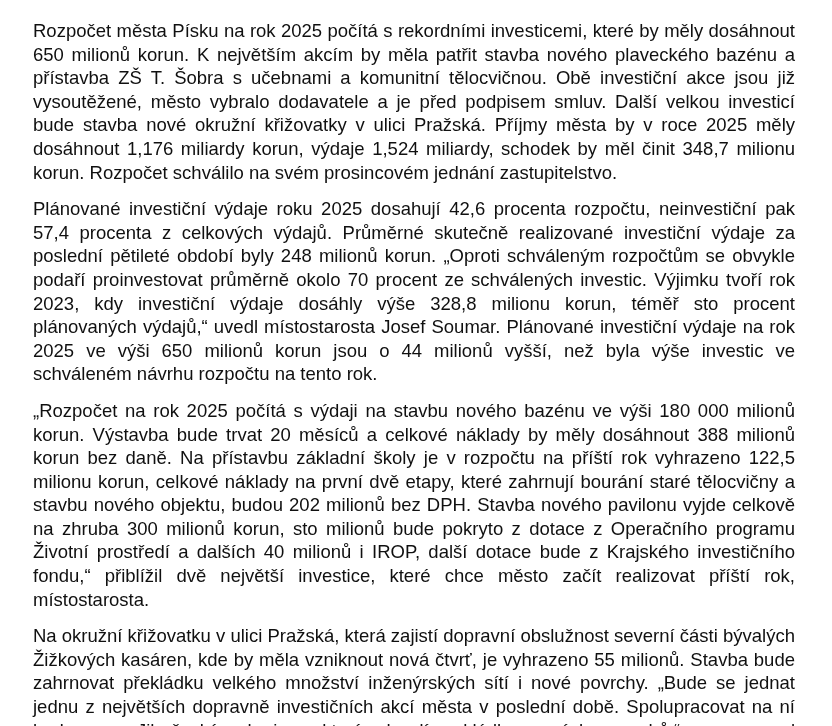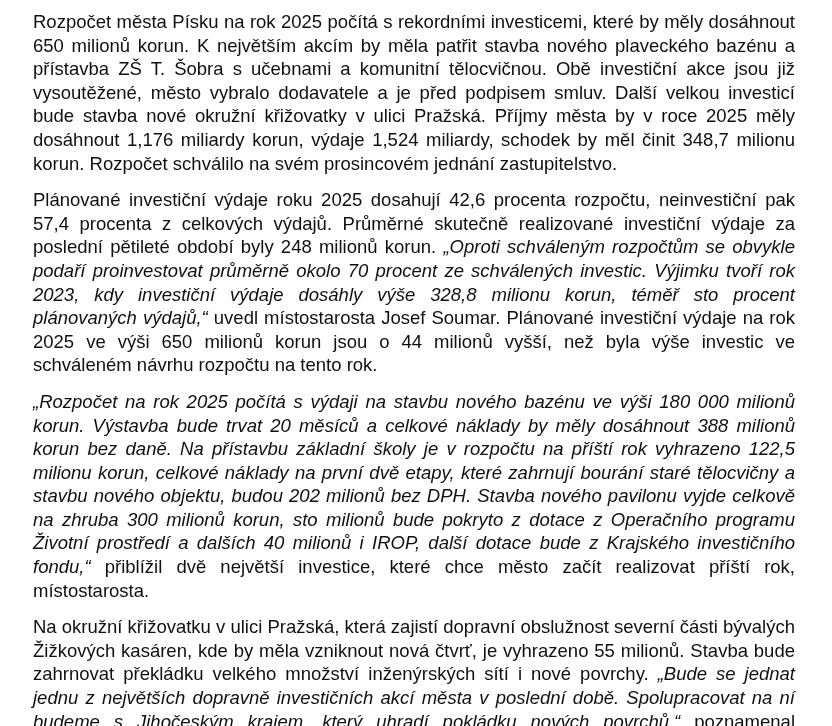--- a/index.html
+++ b/index.html
@@ -4,40 +4,40 @@
 <style>
   html, body {
     margin: 0;
     padding: 0;
     background: #ffffff;
   }
   .page {
     width: 832px;
     height: 726px;
     box-sizing: border-box;
-    padding: 10px 37px 0 33px;
+    padding: 19px 37px 0 33px;
     background: #ffffff;
     overflow: hidden;
     font-family: "Liberation Sans", sans-serif;
     font-size: 18.5px;
     line-height: 23.6px;
     color: #101010;
     text-align: justify;
     hyphens: none;
     word-break: normal;
   }
   .page p {
     margin: 0 0 13px 0;
     padding: 0;
   }
   .page p.justify-last {
     text-align-last: justify;
   }
   .run { font-style: normal; }
-  .run.italic { font-style: italic; }
+  .run.italic { }
 </style>
 </head>
 <body>
 
 <div class="page">
   <p><span class="run">Rozpočet města Písku na rok 2025 počítá s rekordními investicemi, které by měly dosáhnout 650 milionů korun. K největším akcím by měla patřit stavba nového plaveckého bazénu a přístavba ZŠ T. Šobra s učebnami a komunitní tělocvičnou. Obě investiční akce jsou již vysoutěžené, město vybralo dodavatele a je před podpisem smluv. Další velkou investicí bude stavba nové okružní křižovatky v ulici Pražská. Příjmy města by v roce 2025 měly dosáhnout 1,176 miliardy korun, výdaje 1,524 miliardy, schodek by měl činit 348,7 milionu korun. Rozpočet schválilo na svém prosincovém jednání zastupitelstvo.</span></p>
 
   <p><span class="run">Plánované investiční výdaje roku 2025 dosahují 42,6 procenta rozpočtu, neinvestiční pak 57,4 procenta z celkových výdajů. Průměrné skutečně realizované investiční výdaje za poslední pětileté období byly 248 milionů korun. </span><span class="run italic">„Oproti schváleným rozpočtům se obvykle podaří proinvestovat průměrně okolo 70 procent ze schválených investic. Výjimku tvoří rok 2023, kdy investiční výdaje dosáhly výše 328,8 milionu korun, téměř sto procent plánovaných výdajů,“</span><span class="run"> uvedl místostarosta Josef Soumar. Plánované investiční výdaje na rok 2025 ve výši 650 milionů korun jsou o 44 milionů vyšší, než byla výše investic ve schváleném návrhu rozpočtu na tento rok.</span></p>
 
   <p><span class="run italic">„Rozpočet na rok 2025 počítá s výdaji na stavbu nového bazénu ve výši 180 000 milionů korun. Výstavba bude trvat 20 měsíců a celkové náklady by měly dosáhnout 388 milionů korun bez daně. Na přístavbu základní školy je v rozpočtu na příští rok vyhrazeno 122,5 milionu korun, celkové náklady na první dvě etapy, které zahrnují bourání staré tělocvičny a stavbu nového objektu, budou 202 milionů bez DPH. Stavba nového pavilonu vyjde celkově na zhruba 300 milionů korun, sto milionů bude pokryto z dotace z Operačního programu Životní prostředí a dalších 40 milionů i IROP, další dotace bude z Krajského investičního fondu,“</span><span class="run"> přiblížil dvě největší investice, které chce město začít realizovat příští rok, místostarosta.</span></p>

